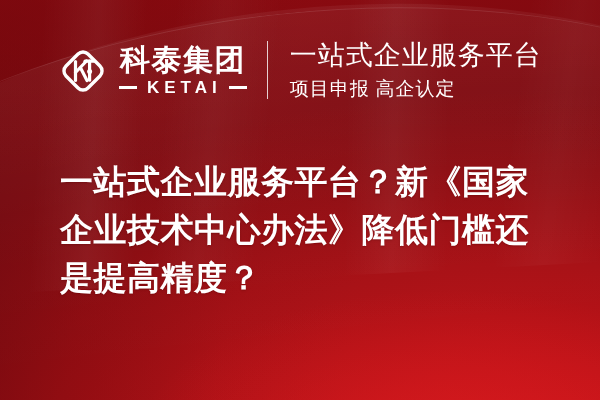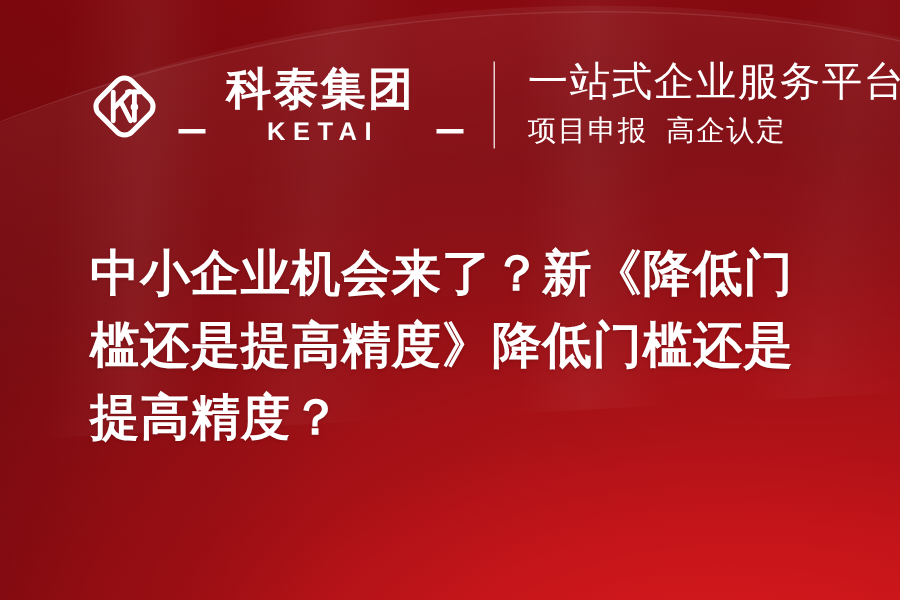--- a/index.html
+++ b/index.html
@@ -123,21 +123,20 @@
     line-height: 1.05;
     white-space: nowrap;
     font-family: "DejaVu Sans", "Liberation Sans", sans-serif;
   }
   .wordmark-en-row {
     display: flex;
     align-items: center;
     margin-top: 4px;
     width: 100%;
     justify-content: center;
-    gap: 31px;
   }
   .wm-dash {
     height: 3px;
     width: 18px;
     background: #ffffff;
     flex: 0 0 18px;
   }
   .wordmark-en {
     color: #ffffff;
     font-size: 17px;
@@ -169,21 +168,21 @@
     white-space: nowrap;
     font-family: "DejaVu Sans", "Liberation Sans", sans-serif;
   }
   .tagline-sub {
     color: #ffffff;
     font-size: 19px;
     letter-spacing: 1px;
     line-height: 1.15;
     margin-top: 7px;
     white-space: nowrap;
-    font-family: Liberation Mono, monospace;
+    font-family: Liberation Serif, serif;
   }
 
   
   .headline {
     position: absolute;
     left: 60px;
     top: 158px;
     width: 492px;
     color: #ffffff;
     font-size: 33px;
@@ -241,15 +240,15 @@
 
     <span class="vdivider"></span>
 
     <div class="tagline">
       <span class="tagline-main">一站式企业服务平台</span>
       <span class="tagline-sub">项目申报 高企认定</span>
     </div>
 
   </div>
 
-  <div class="headline">中小企业机会来了？新《降低门槛还是提高精度》降低门槛还是提高精度？</div>
+  <div class="headline">一站式企业服务平台？新《国家企业技术中心办法》降低门槛还是提高精度？</div>
 
 </div>
 
 </body></html>

